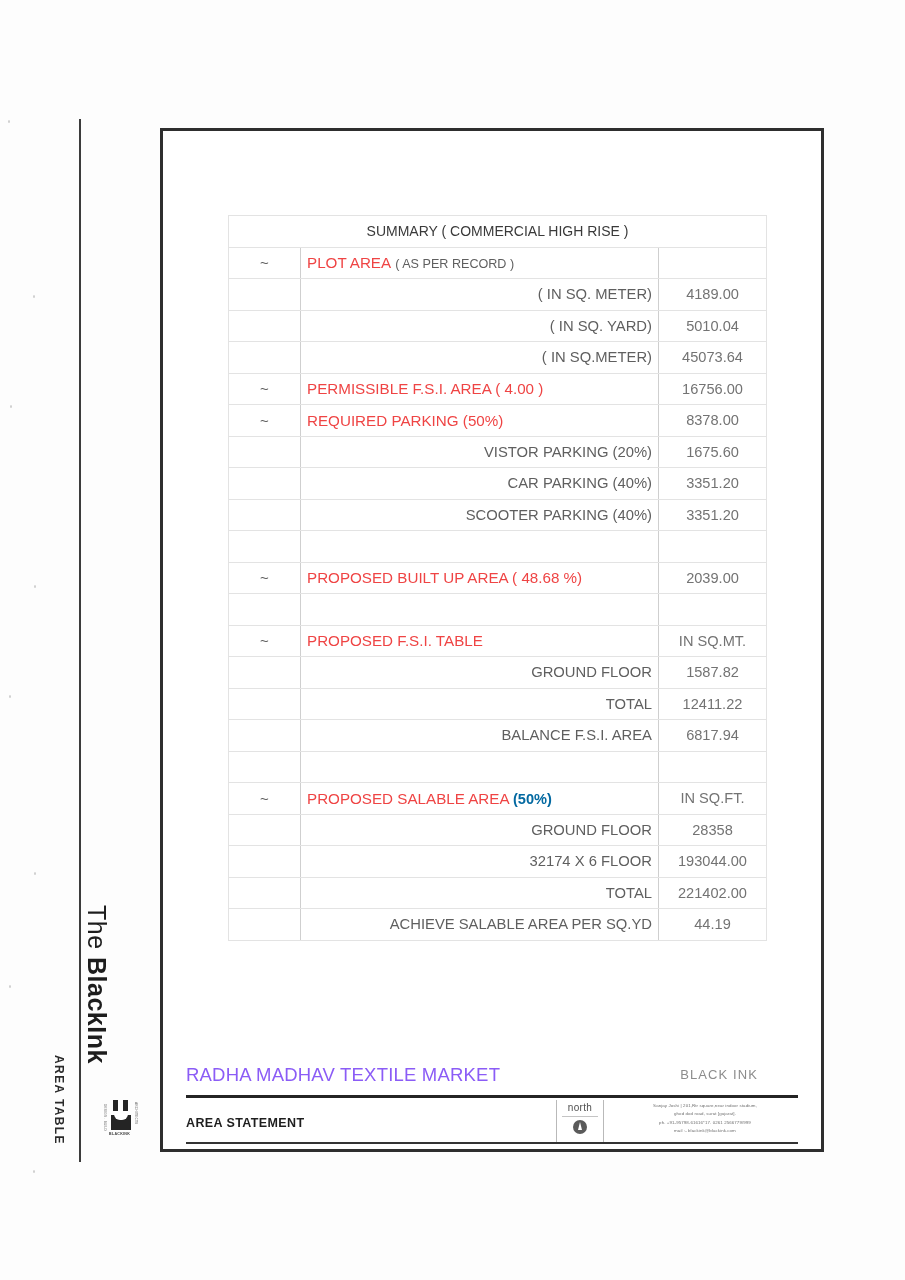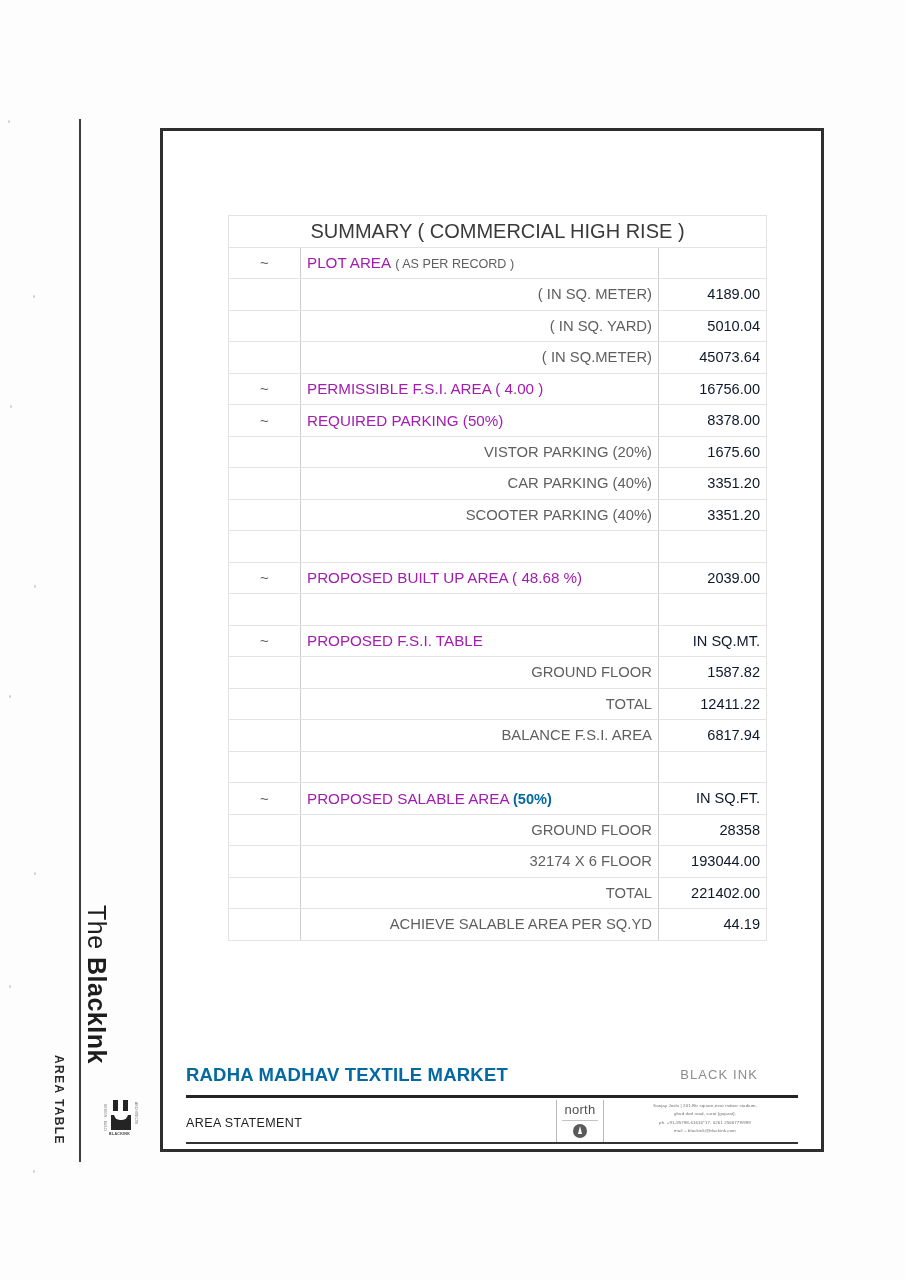--- a/index.html
+++ b/index.html
@@ -174,39 +174,39 @@
     white-space: nowrap;
     overflow: hidden;
   }
   
   #summary-table td.cell-mark  { border-right: 1px solid #cfcfcf; }
   #summary-table td.cell-label { border-right: 1px solid #cfcfcf; }
 
   .row-title td {
     border: 1px solid #e3e3e3;
     text-align: center;
-    font-size: 20px;
+    font-size: 14px;
     color: #3a3a3a;
     height: 32px;
   }
 
   .cell-mark {
     text-align: center;
     font-size: 15px;
     color: #5a5a5a;
   }
   .cell-label { text-align: left; }
   .cell-label.indent { text-align: right; }
   .cell-value {
-    text-align: right;
-    color: #0f172a;
+    text-align: center;
+    color: #737373;
     border-left: none !important;
   }
   .lbl-heading {
-    color: #a21caf;
+    color: #ef4444;
     font-size: 15.2px;
   }
   .lbl-sub {
     color: #5f5f5f;
     font-size: 14.8px;
   }
   .bold-frag { font-weight: bold; color: #0369a1; }
   .row-spacer td { height: 30.5px; }
 
   
@@ -221,22 +221,22 @@
     position: absolute;
     left: 0; top: 0;
     width: 612px;
     height: 30px;
     display: flex;
     align-items: flex-start;
     justify-content: space-between;
   }
   #project-name {
     font-size: 18.5px;
-    font-weight: bold;
-    color: #0369a1;
+    font-weight: normal;
+    color: #8b5cf6;
     letter-spacing: 0.2px;
     white-space: nowrap;
   }
   #studio-name {
     font-size: 13px;
     color: #8c8c8c;
     letter-spacing: 1.1px;
     margin-top: 3px;
     margin-right: 40px;
     white-space: nowrap;
@@ -253,39 +253,39 @@
     position: absolute;
     left: 0;
     top: 36px;
     width: 612px;
     height: 42px;
     display: flex;
     align-items: stretch;
   }
   #sheet-title {
     font-size: 12.5px;
-    font-weight: normal;
+    font-weight: bold;
     color: #1f1f1f;
     letter-spacing: 0.4px;
     padding-top: 16px;
     flex: 1;
     white-space: nowrap;
   }
   #north-box {
     width: 46px;
     border-left: 1px solid #b9b9b9;
     border-right: 1px solid #b9b9b9;
     display: flex;
     flex-direction: column;
     align-items: center;
     justify-content: flex-start;
     padding-top: 2px;
   }
   #north-label {
-    font-size: 13px;
+    font-size: 10px;
     color: #4f4f4f;
     letter-spacing: 0.3px;
   }
   #north-rule {
     width: 36px;
     height: 1px;
     background: #c4c4c4;
     margin: 3px 0 3px 0;
   }
   #north-arrow {

